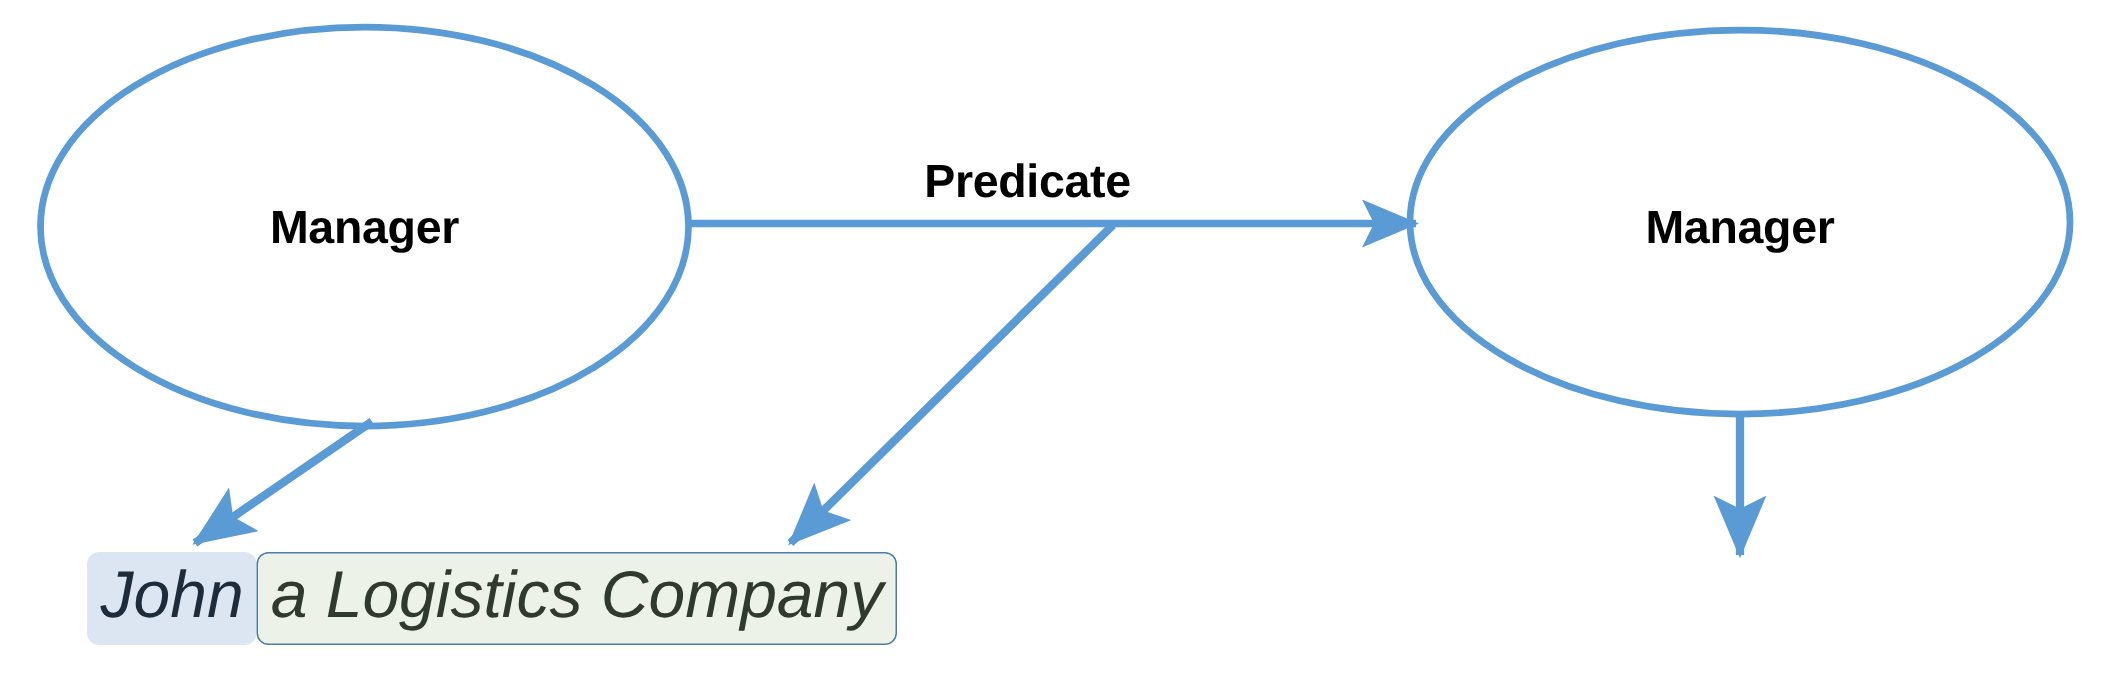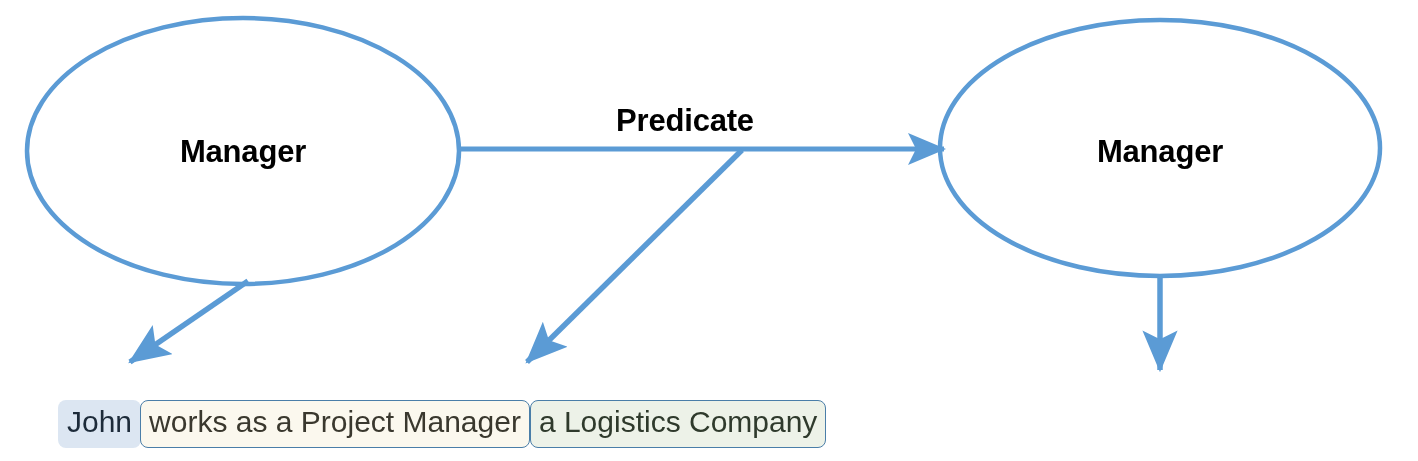--- a/index.html
+++ b/index.html
@@ -49,26 +49,27 @@
     top: 103px;
     width: 200px;
   }
   
   #sentence {
     position: absolute;
     left: 58px;
     top: 368px;
     height: 80px;
     display: flex;
-    align-items: flex-end;
+    align-items: flex-start;
     font-family: "Liberation Sans", sans-serif;
-    font-size: 30px;
+    font-size: 44px;
     line-height: 1;
     color: #2b2b2b;
     white-space: nowrap;
+    font-style: italic;
   }
   .chunk {
     display: inline-block;
     padding: 6px 8px 10px 8px;
     border-radius: 8px;
     box-sizing: border-box;
   }
   .chunk.subject-chunk {
     background: #dce6f2;
     border: 1px solid transparent;
@@ -119,17 +120,16 @@
   </svg>
 
   <div class="node-label" id="subject-label">Manager</div>
 
   <div class="node-label" id="predicate-label">Predicate</div>
 
   <div class="node-label" id="object-label">Manager</div>
 
   <div id="sentence">
     <span class="chunk subject-chunk">John</span>
-    <span class="chunk predicate-chunk">works as a Project Manager</span>
     <span class="chunk object-chunk">a Logistics Company</span>
   </div>
 
 </div>
 
 </body></html>

